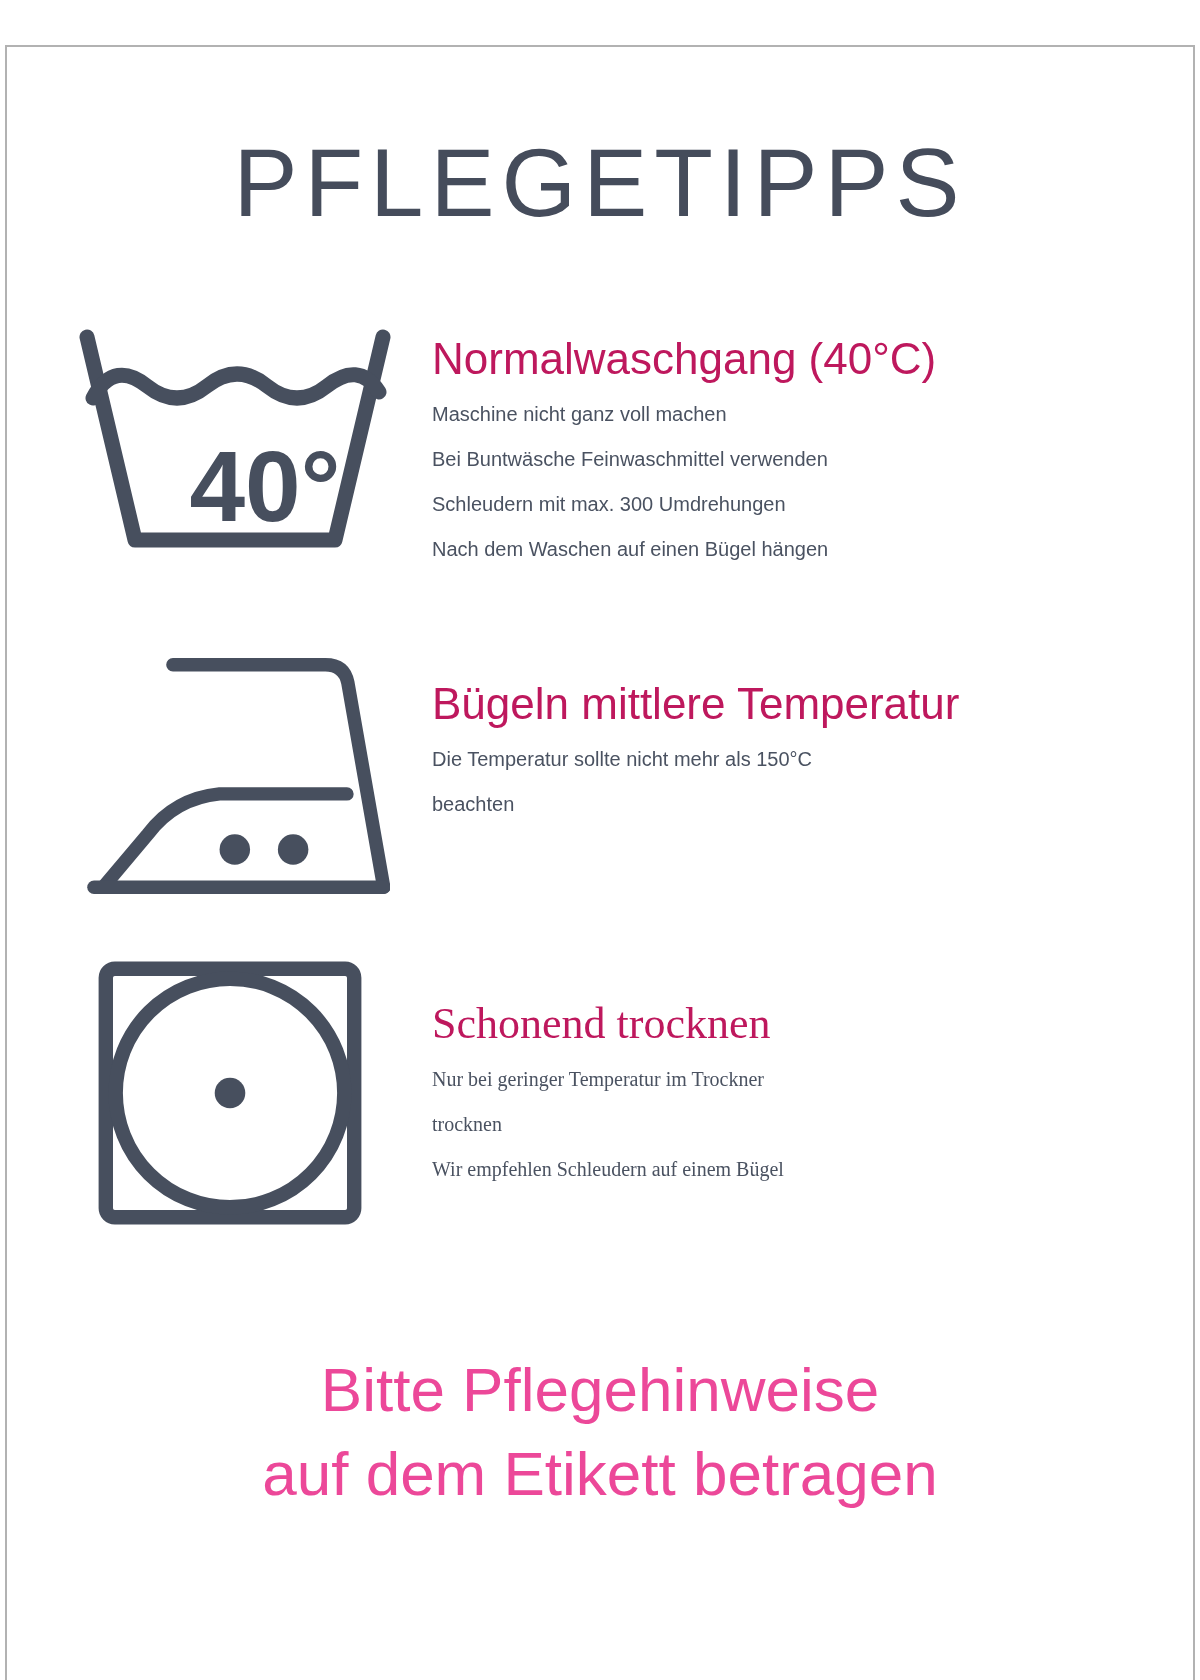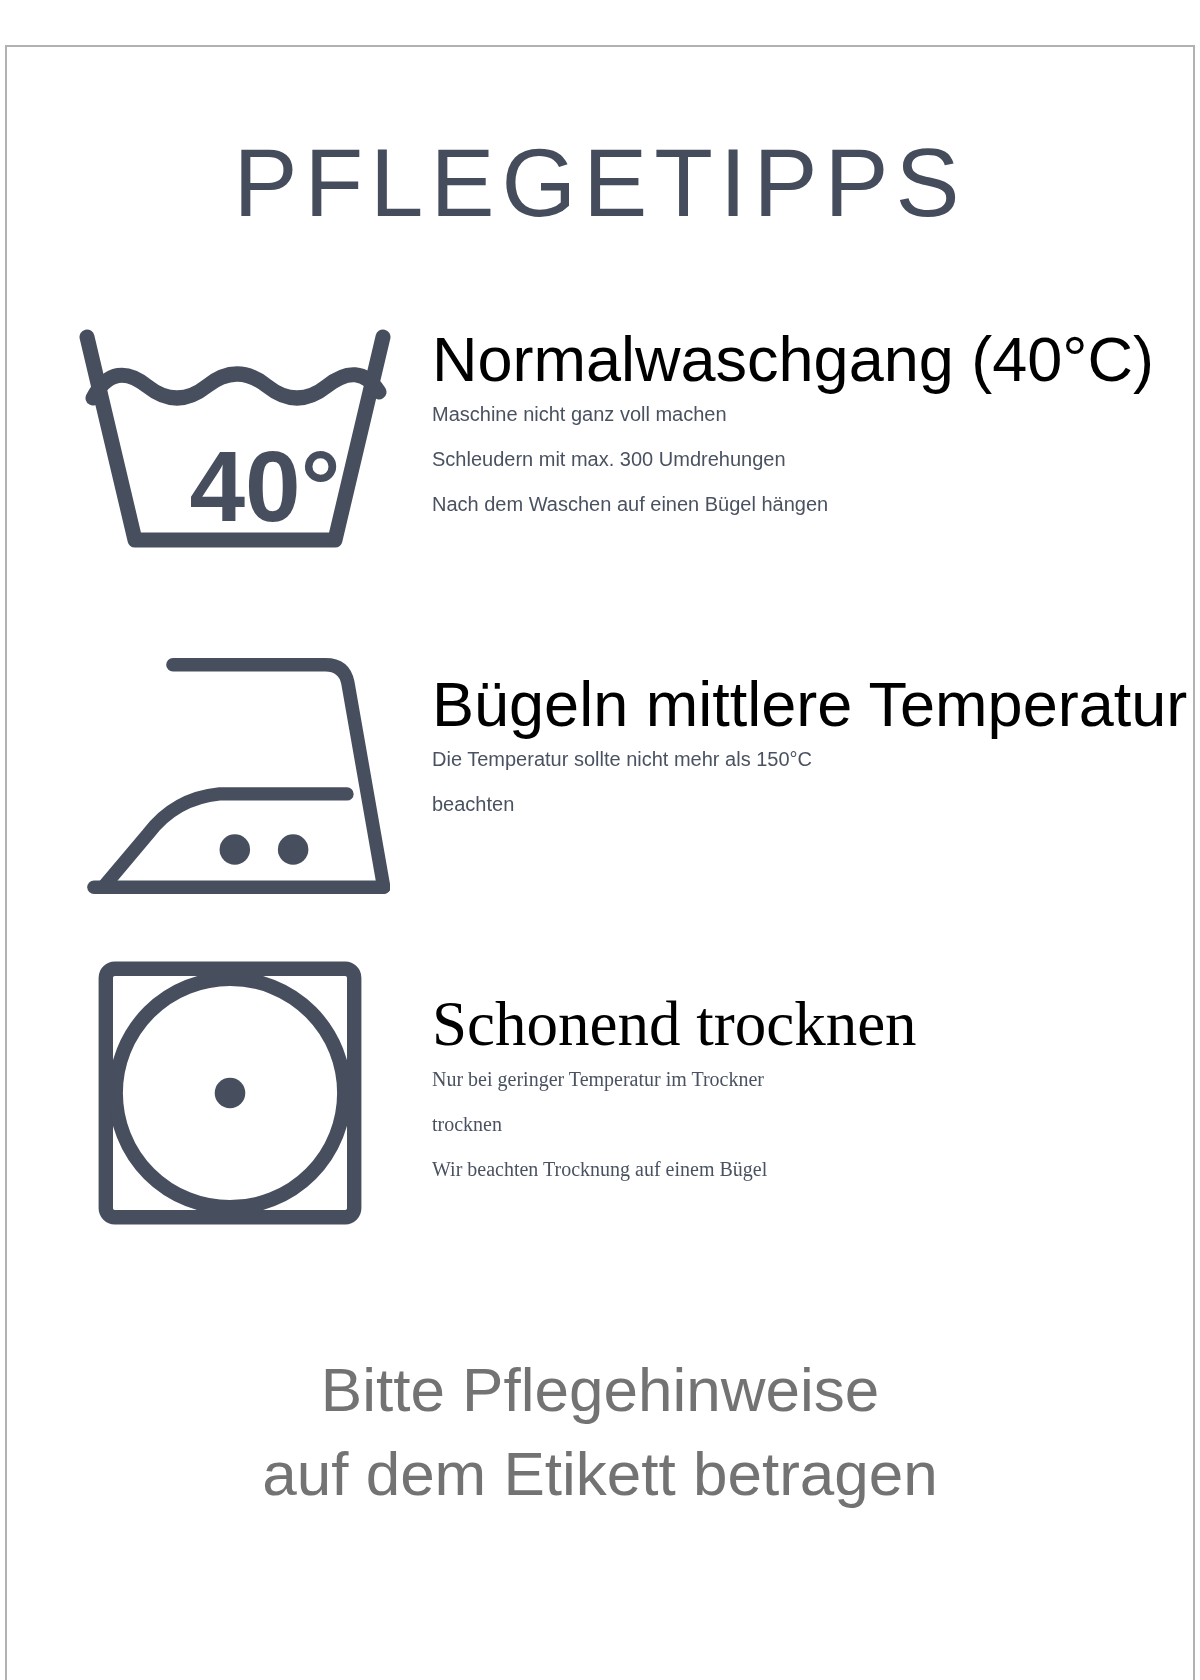--- a/index.html
+++ b/index.html
@@ -37,31 +37,31 @@
   .wash-label {
     font-family:"Liberation Sans", sans-serif;
     font-weight:bold; font-size:100px;
     fill:#474f5e; text-anchor:middle;
   }
   .text-block { position:absolute; left:432px; }
   .t1 { top:290px; }
   .t2 { top:635px; }
   .t3 { top:955px;font-family:Liberation Serif, serif; }
   .heading {
-    font-size:63px; line-height:58px;
-    color:#000000; margin:0 0 4px 0;
+    font-size:44px; line-height:58px;
+    color:#be185d; margin:0 0 4px 0;
     white-space:nowrap;
   }
   .line {
     font-size:20px; line-height:45px;
     color:#4a5261; white-space:nowrap;
   }
   .footer {
     position:absolute; top:1308px; left:0; width:100%;
-    text-align:center; color:#737373;
+    text-align:center; color:#ec4899;
     font-size:62px; line-height:84px;
   }
 </style>
 </head>
 <body>
 
 <div class="page">
   <div class="border-frame"></div>
 
   <h1 class="title">PFLEGETIPPS</h1>
@@ -69,20 +69,21 @@
   <div class="icon icon-wash">
     <svg viewBox="0 0 320 220" preserveAspectRatio="xMidYMid meet" aria-hidden="true">
       <path class="stroke" stroke-width="15" d="M 12 9 L 60 212 L 260 212 L 308 9"></path>
       <path class="stroke" stroke-width="15" d="M 18 70 C 33 42 52 42 72 58 C 92 74 112 74 132 58 C 152 42 172 42 192 58 C 212 74 232 74 252 58 C 272 42 290 42 304 64"></path>
       <text class="wash-label" x="190" y="193">40°</text>
     </svg>
   </div>
   <div class="text-block t1">
     <div class="heading">Normalwaschgang (40°C)</div>
     <div class="line">Maschine nicht ganz voll machen</div>
+    <div class="line">Bei Buntwäsche Feinwaschmittel verwenden</div>
     <div class="line">Schleudern mit max. 300 Umdrehungen</div>
     <div class="line">Nach dem Waschen auf einen Bügel hängen</div>
   </div>
 
   <div class="icon icon-iron">
     <svg viewBox="0 0 340 275" preserveAspectRatio="xMidYMid meet" aria-hidden="true">
       <path class="stroke" stroke-width="15" d="M 98 14 L 268 14 Q 289 14 293 34 L 333 262"></path>
       <path class="stroke" stroke-width="15" d="M 292 158 L 150 158 Q 100 163 70 203 L 22 260"></path>
       <path class="stroke" stroke-width="15" d="M 10 262 L 333 262"></path>
       <circle cx="167" cy="220" r="17" fill="#474f5e"></circle>
@@ -99,20 +100,20 @@
     <svg viewBox="0 0 300 300" preserveAspectRatio="xMidYMid meet" aria-hidden="true">
       <rect class="stroke" stroke-width="16" x="12" y="12" width="276" height="276" rx="10"></rect>
       <circle class="stroke" stroke-width="16" cx="150" cy="150" r="127"></circle>
       <circle cx="150" cy="150" r="17" fill="#474f5e"></circle>
     </svg>
   </div>
   <div class="text-block t3">
     <div class="heading">Schonend trocknen</div>
     <div class="line">Nur bei geringer Temperatur im Trockner</div>
     <div class="line">trocknen</div>
-    <div class="line">Wir beachten Trocknung auf einem Bügel</div>
+    <div class="line">Wir empfehlen Schleudern auf einem Bügel</div>
   </div>
 
   <div class="footer">
     <div>Bitte Pflegehinweise</div>
     <div>auf dem Etikett betragen</div>
   </div>
 </div>
 
 </body></html>

